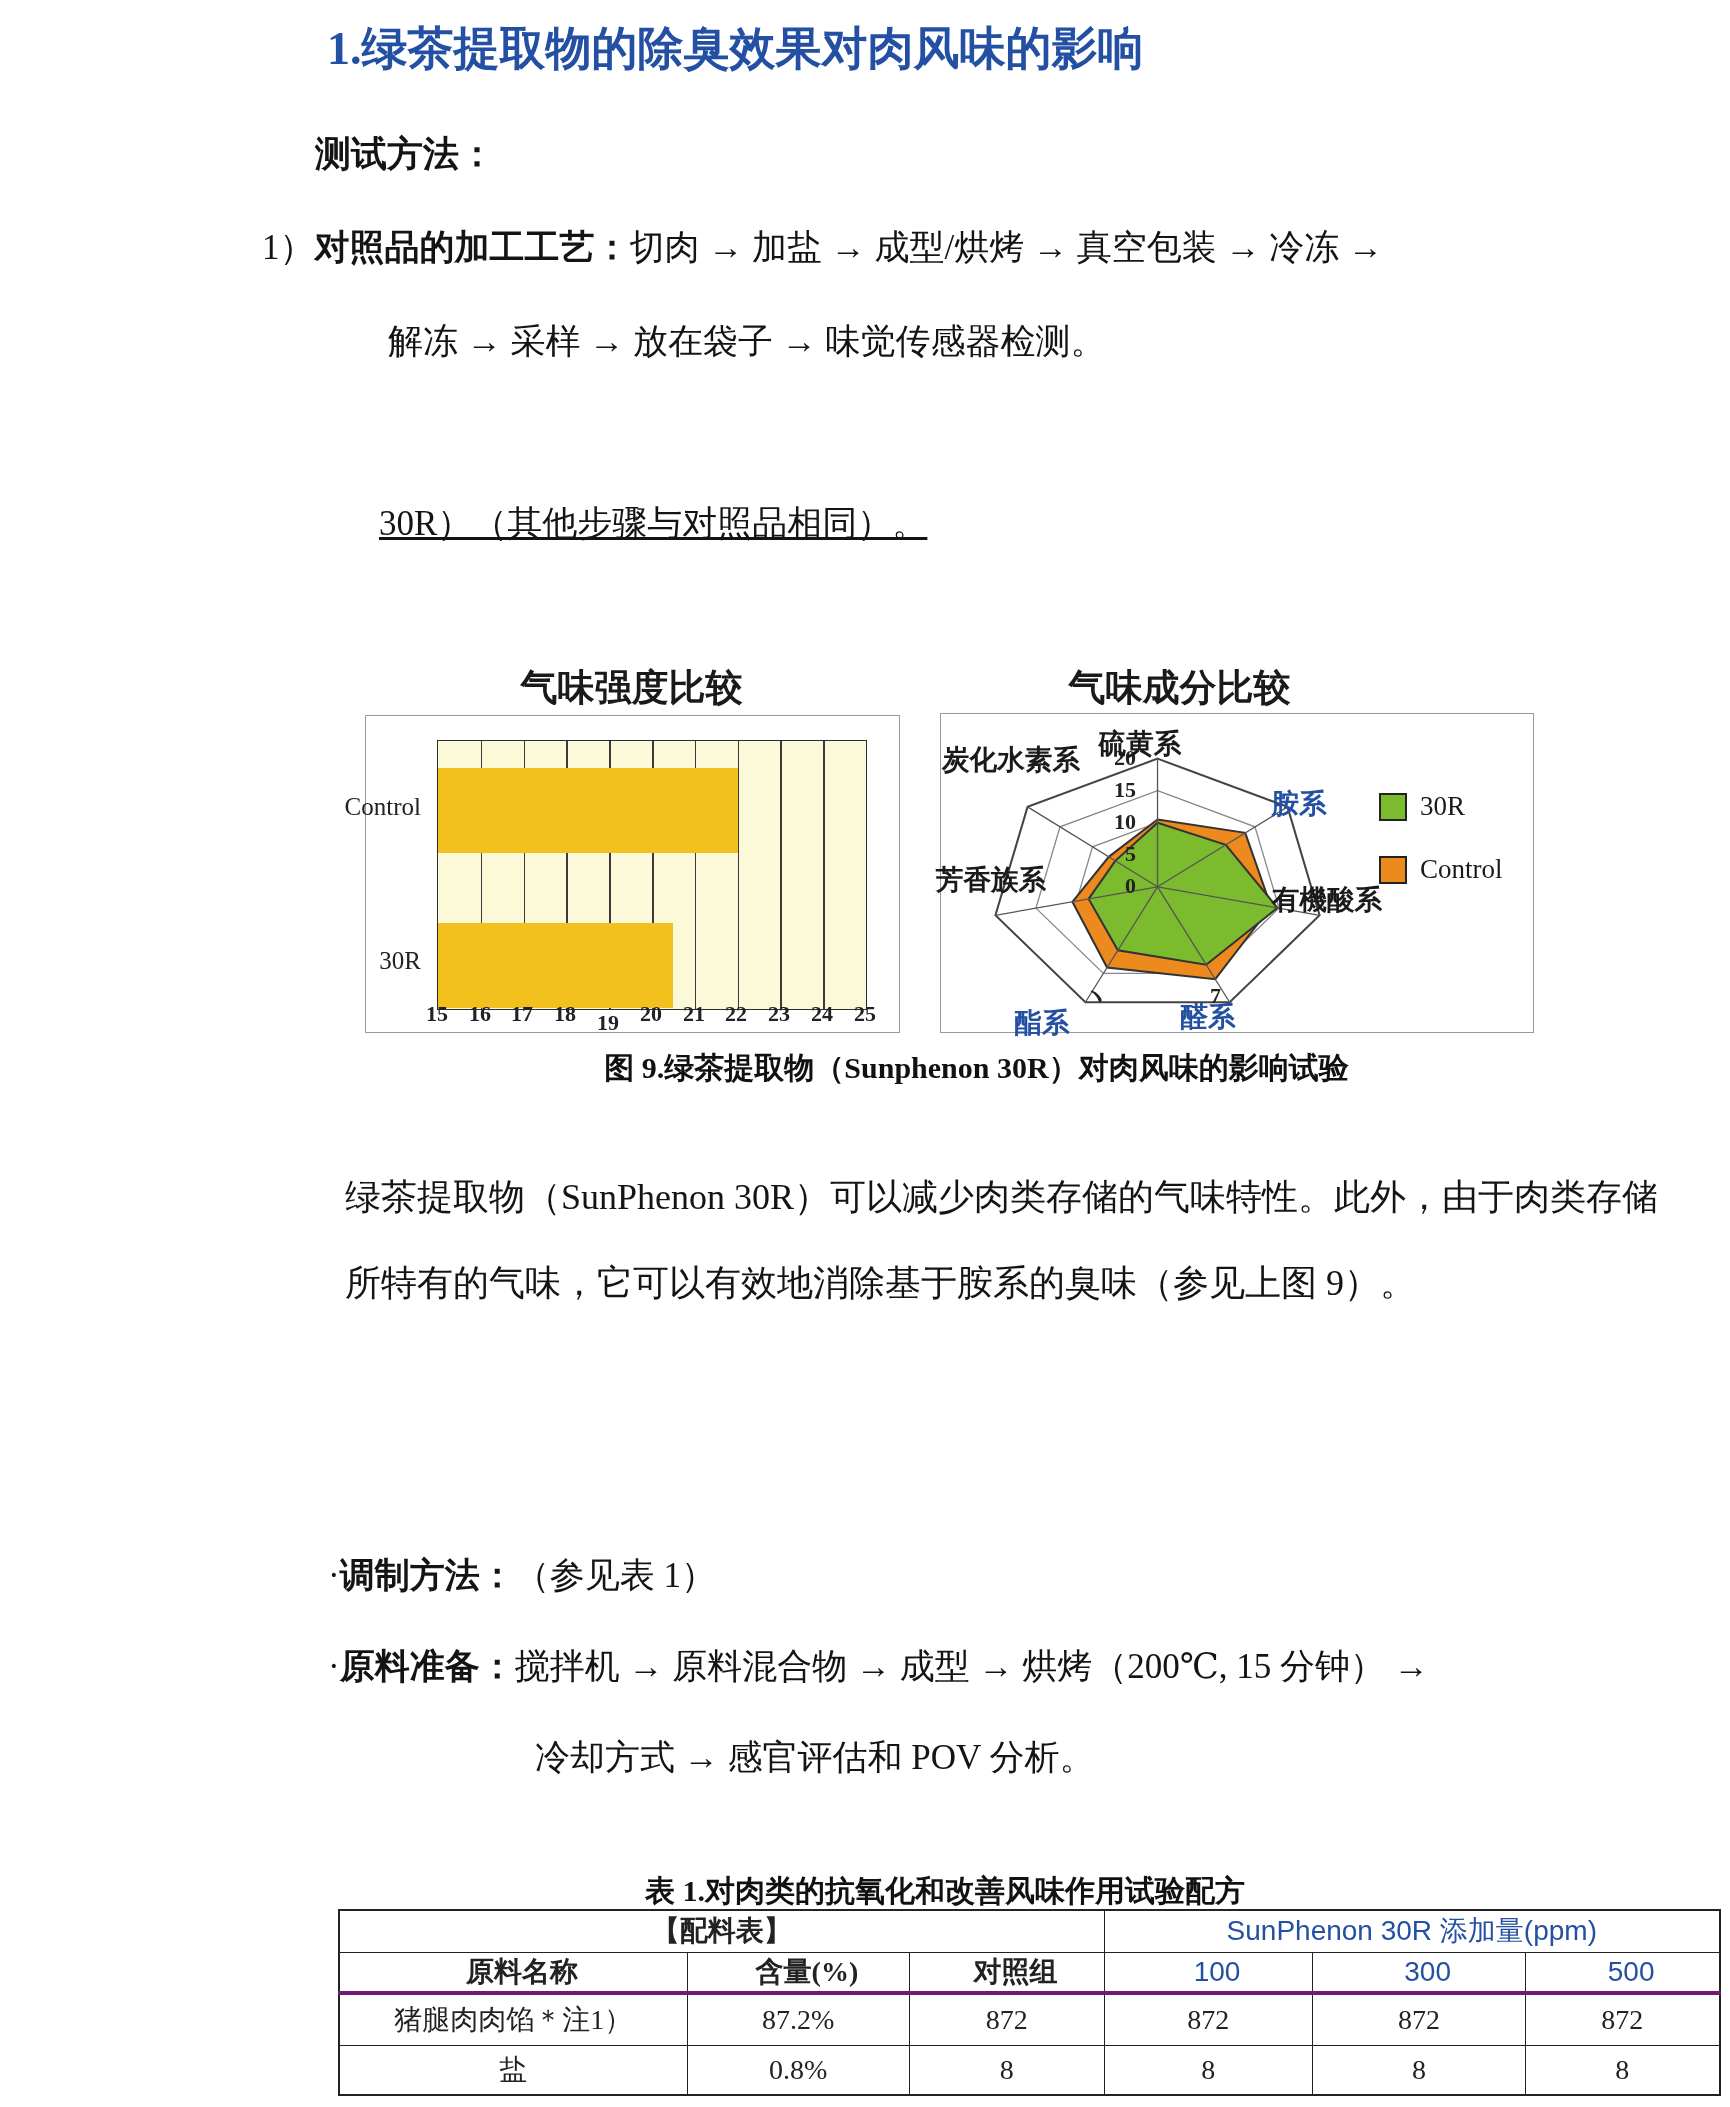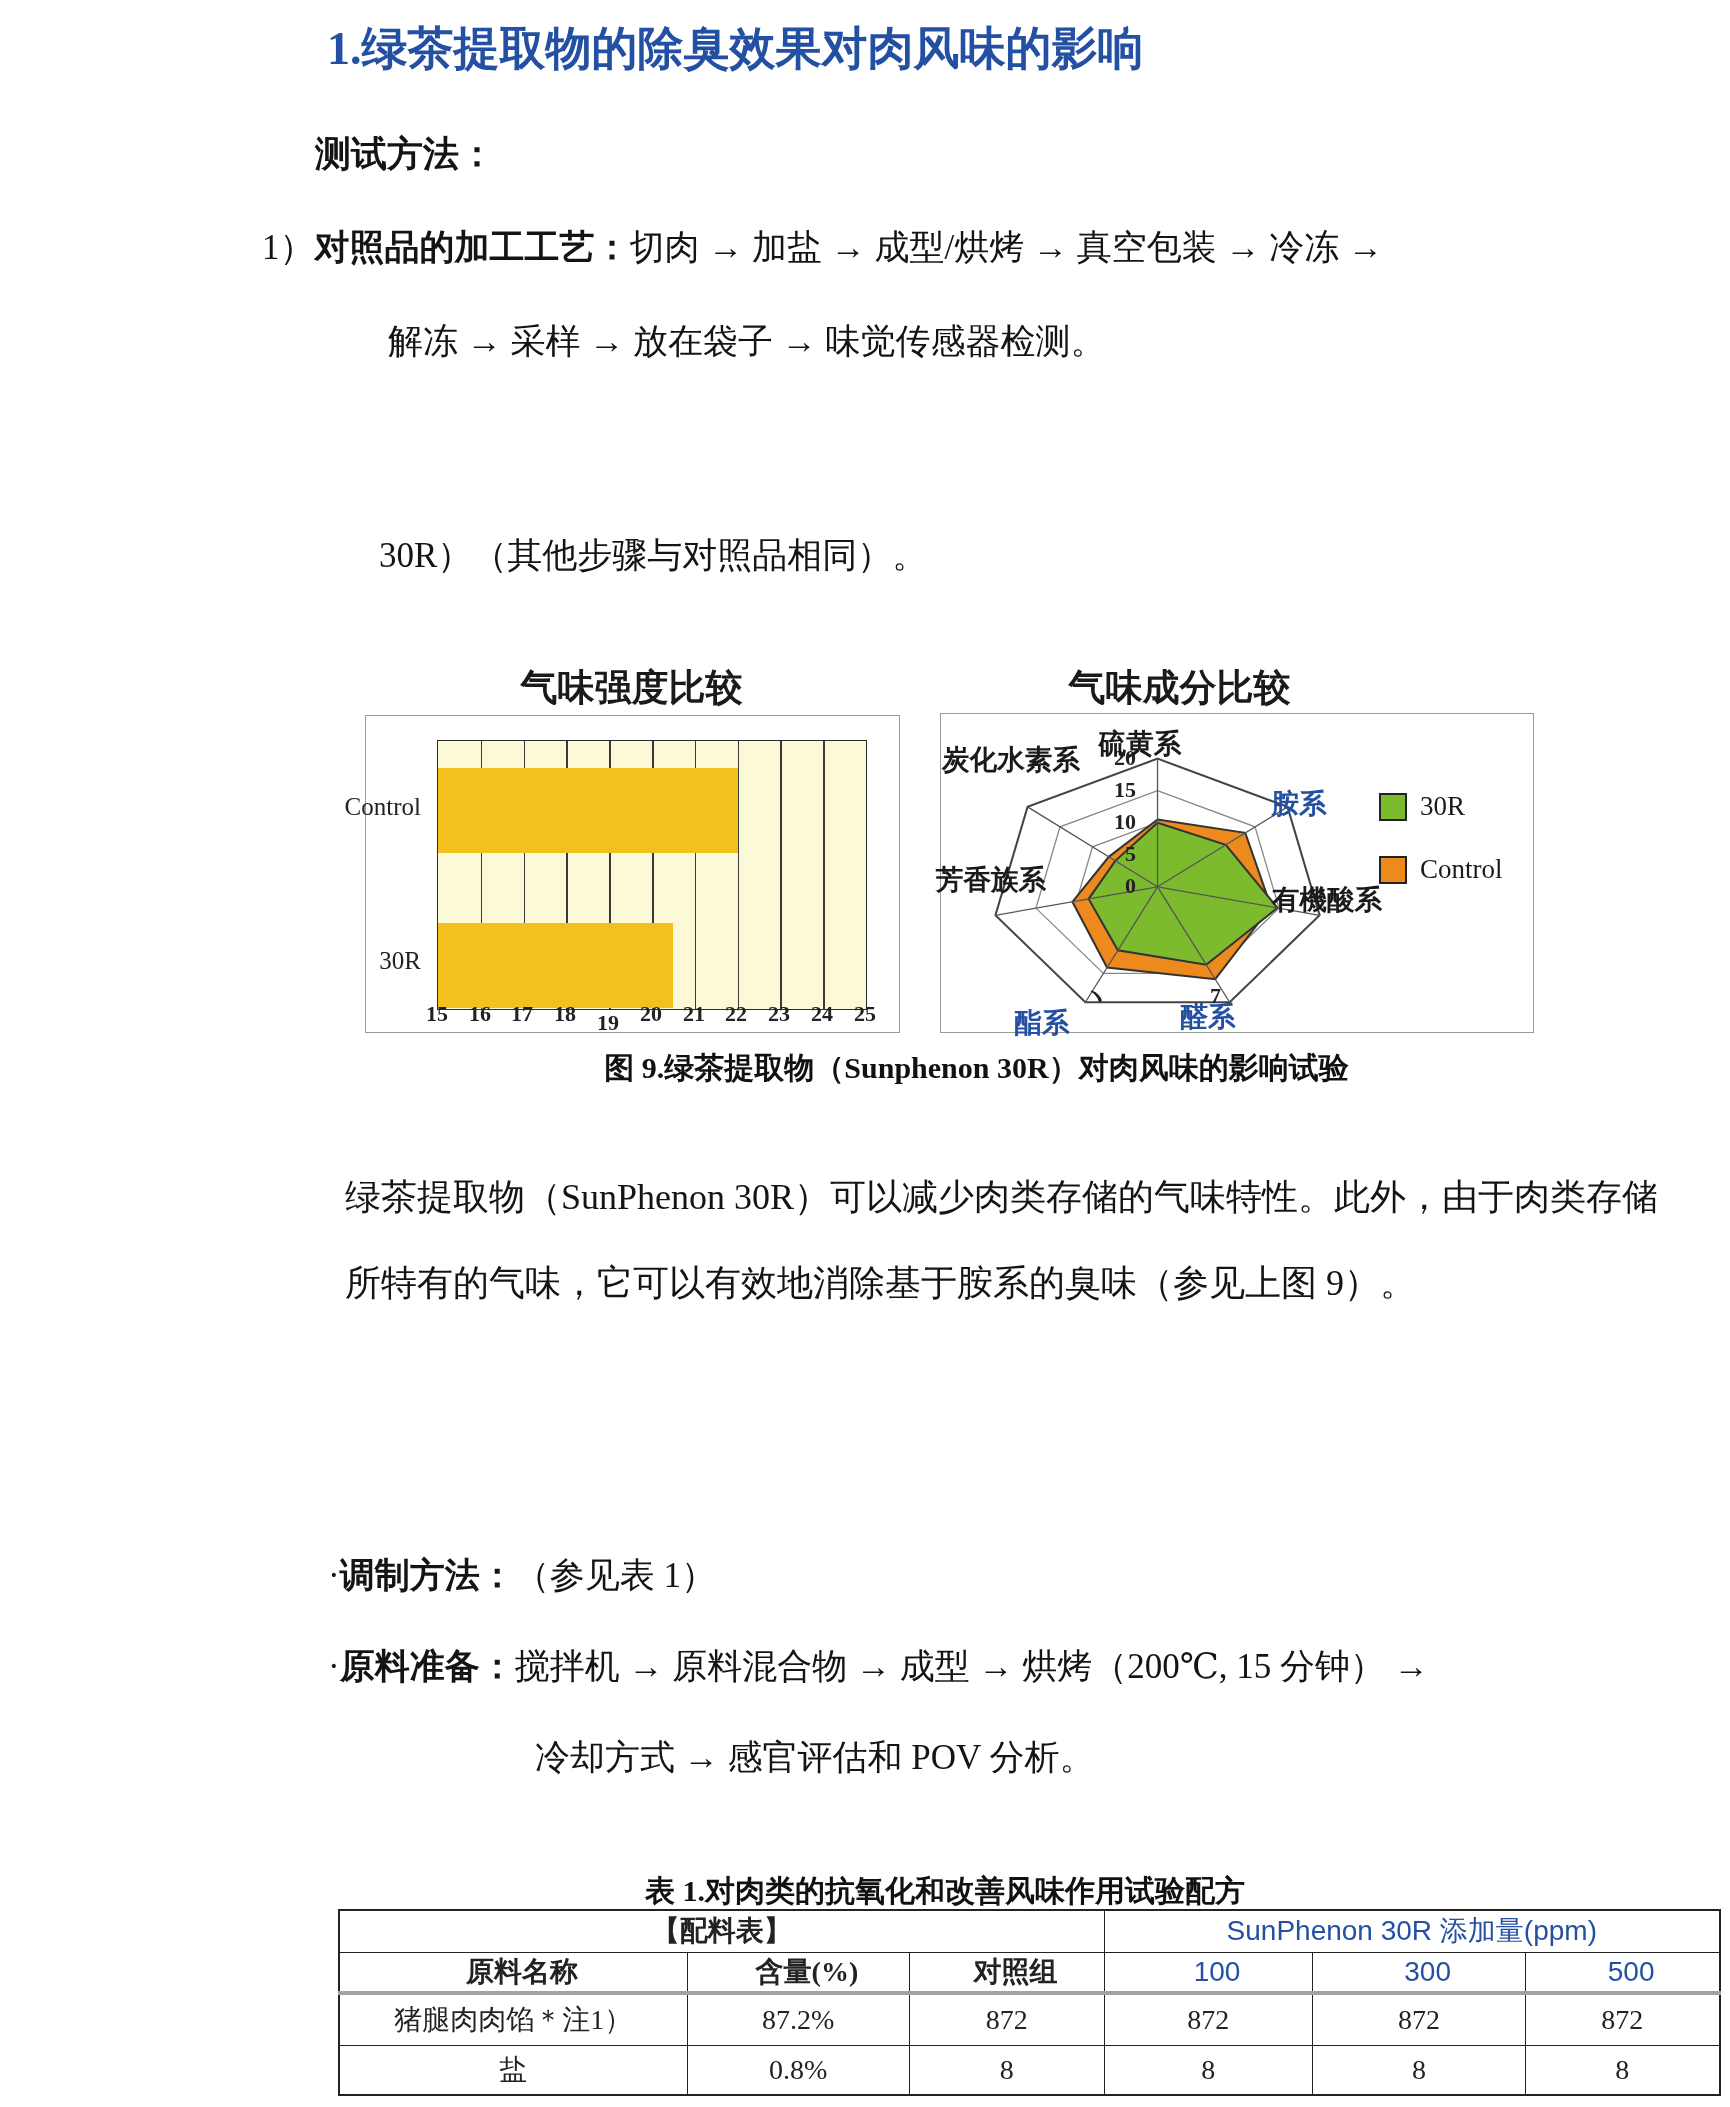--- a/index.html
+++ b/index.html
@@ -31,42 +31,42 @@
   .radar-anno{position:absolute;font-weight:bold;font-size:22px;color:#222;
               font-family:"Liberation Serif","DejaVu Serif",serif;}
   .legend-row{position:absolute;display:flex;align-items:center;gap:13px;}
   .legend-swatch{width:24px;height:24px;border:2.4px solid #222;}
   .legend-text{font-size:27px;color:#1a1a1a;font-family:"Liberation Serif","DejaVu Serif",serif;}
   
   table.recipe{border-collapse:collapse;table-layout:fixed;width:1383px;
                font-size:28px;color:#222;}
   table.recipe td{border:1.6px solid #222;padding:0 6.5px;text-align:center;overflow:hidden;}
   table.recipe{border:2.4px solid #222;}
-  tr.hdr2 td{border-bottom:4px solid #a3a3a3;padding-left:24px;}
+  tr.hdr2 td{border-bottom:4px solid #701a75;padding-left:24px;}
   td.blue{color:#2450A4;font-family:"Liberation Sans","DejaVu Sans",sans-serif;}
   td.left{text-align:left;}
   td.bold{font-weight:bold;}
 </style>
 </head>
 <body>
 
 <div class="page">
 
   <div class="abs h-blue" style="left:284px;top:18px;margin-left:43px;">1.绿茶提取物的除臭效果对肉风味的影响</div>
 
   <div class="abs body-line b" style="left:315px;top:118px;font-size:36px;">测试方法：</div>
 
   <div class="abs body-line" style="left:262px;top:212px;">
     <span>1）</span><span class="b">对照品的加工工艺：</span><span>切肉 → 加盐 → 成型/烘烤 → 真空包装 → 冷冻 →</span>
   </div>
 
   <div class="abs body-line" style="left:388px;top:306px;">解冻 → 采样 → 放在袋子 → 味觉传感器检测。</div>
 
 
-  <div class="abs body-line" style="left:379px;top:520px;">30R）（其他步骤与对照品相同）。</div>
+  <div class="abs body-line" style="left:379px;top:488px;text-decoration:underline;">30R）（其他步骤与对照品相同）。</div>
 
   <div class="abs chart-title center" style="left:365px;top:663px;width:533px;">气味强度比较</div>
 
   <div class="chart-box" style="left:365px;top:715px;width:533px;height:316px;">
     <div class="bar-plot" id="bar-plot">
         <div class="gridline" style="left: 10%;"></div>
         <div class="gridline" style="left: 20%;"></div>
         <div class="gridline" style="left: 30%;"></div>
         <div class="gridline" style="left: 40%;"></div>
         <div class="gridline" style="left: 50%;"></div>

